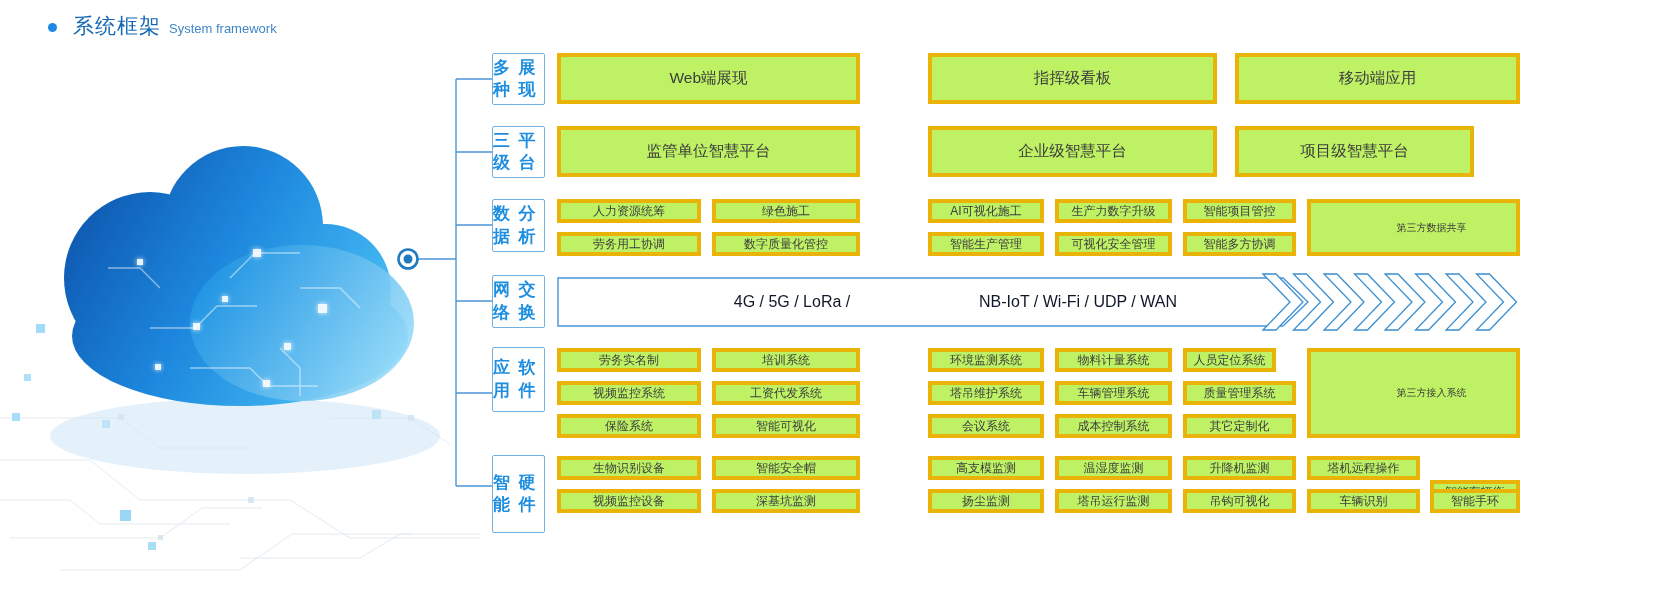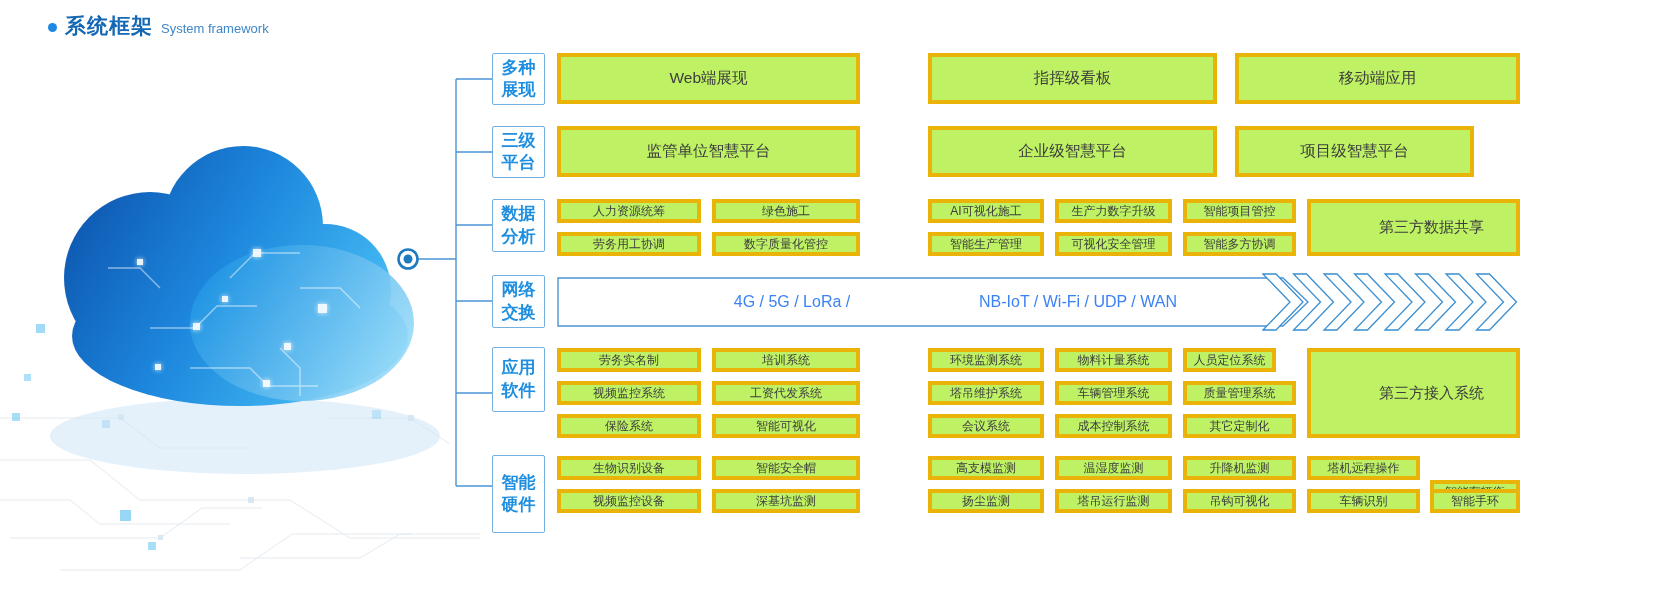--- a/index.html
+++ b/index.html
@@ -3,40 +3,40 @@
 <meta charset="utf-8">
 <style>
   html,body{margin:0;padding:0;background:#fff;}
   .stage{
     position:relative;width:1673px;height:602px;background:#fff;overflow:hidden;
     font-family:"Liberation Sans","DejaVu Sans",sans-serif;
   }
   
   .title{position:absolute;left:48px;top:12px;display:flex;align-items:baseline;gap:8px;}
   .title .dot{width:9px;height:9px;border-radius:50%;background:#1e88e5;align-self:center;margin-top:2px;}
-  .title .zh{font-size:21px;font-weight:700;color:#1467b3;letter-spacing:1px;}
+  .title .zh{font-size:21px;font-weight:400;color:#1467b3;letter-spacing:1px;margin-left:8px;}
   .title .en{font-size:13px;color:#3f87c7;}
   
   .cat{
     position:absolute;left:492px;width:53px;background:#fff;border:1px solid #74b0e0;border-radius:2px;
-    display:flex;flex-direction:column;align-items:center;justify-content:center;
+    display:flex;flex-direction:row;align-items:center;justify-content:center;
     color:#1e8fe0;font-size:17px;font-weight:700;line-height:1.3;box-sizing:border-box;
   }
   
   .box{
     position:absolute;background:#bef264;border:4px solid #eab308;box-sizing:border-box;
     display:flex;align-items:center;justify-content:center;color:#3d3d3d;white-space:nowrap;
   }
   .box.large{height:51px;font-size:15.5px;}
   .box.small{height:24px;font-size:12px;}
-  .box.tall{font-size:15px;padding-left:36px;}
+  .box.tall{font-size:10px;padding-left:36px;}
   
   .net{position:absolute;left:557px;top:277px;width:753px;height:50px;}
   .net svg{position:absolute;left:0;top:0;}
-  .netlabel{position:absolute;top:0;height:50px;line-height:50px;text-align:center;font-size:16px;color:#3b82f6;white-space:nowrap;}
+  .netlabel{position:absolute;top:0;height:50px;line-height:50px;text-align:center;font-size:16px;color:#0f172a;white-space:nowrap;}
   .abs{position:absolute;}
 </style>
 </head>
 <body>
 
 <div class="stage">
 
   <div class="title">
     <span class="dot"></span>
     <span class="zh">系统框架</span>

